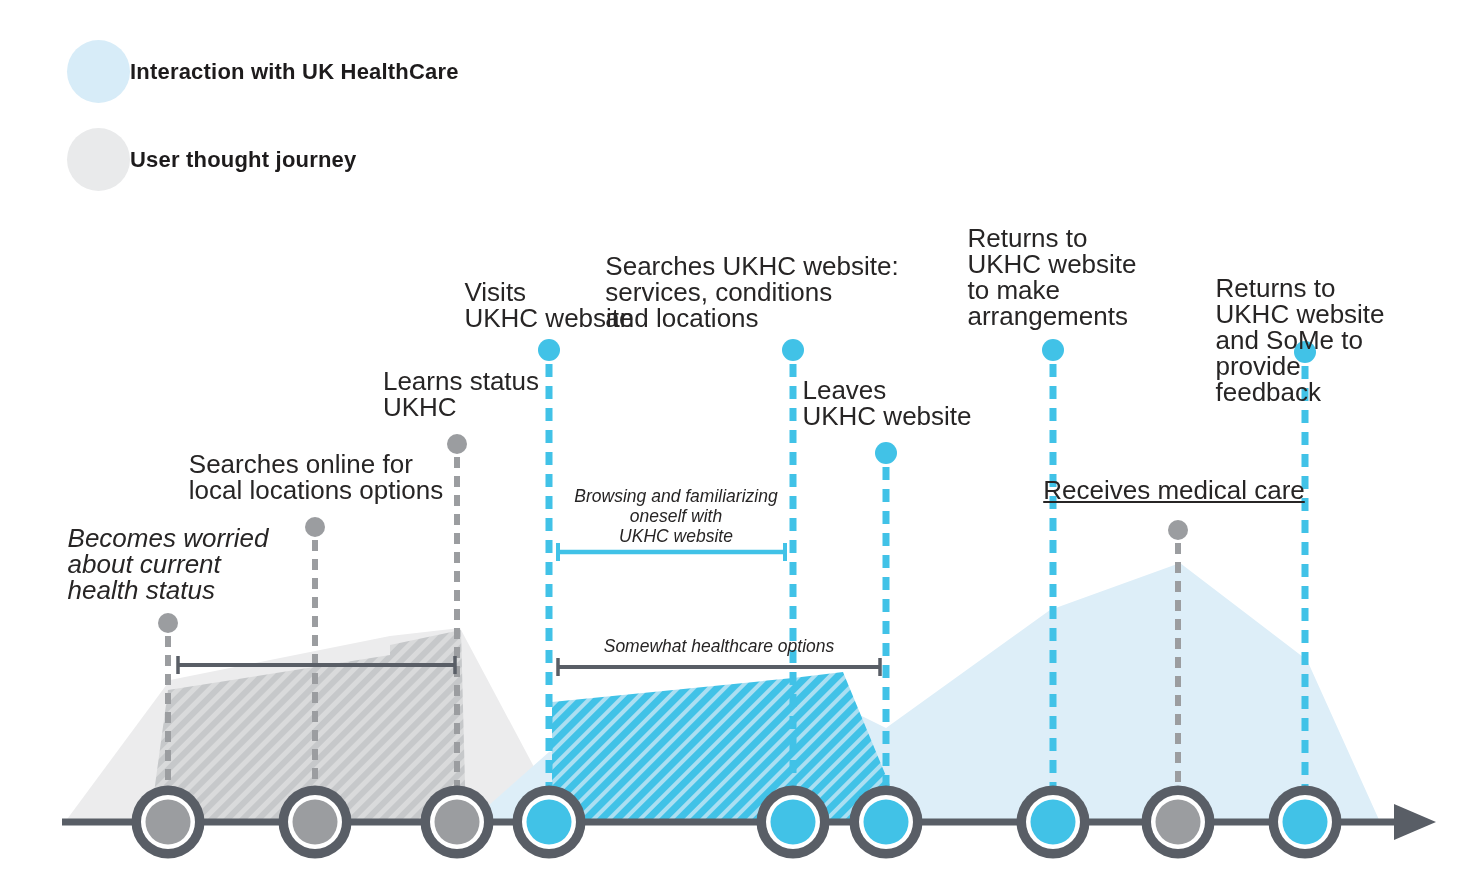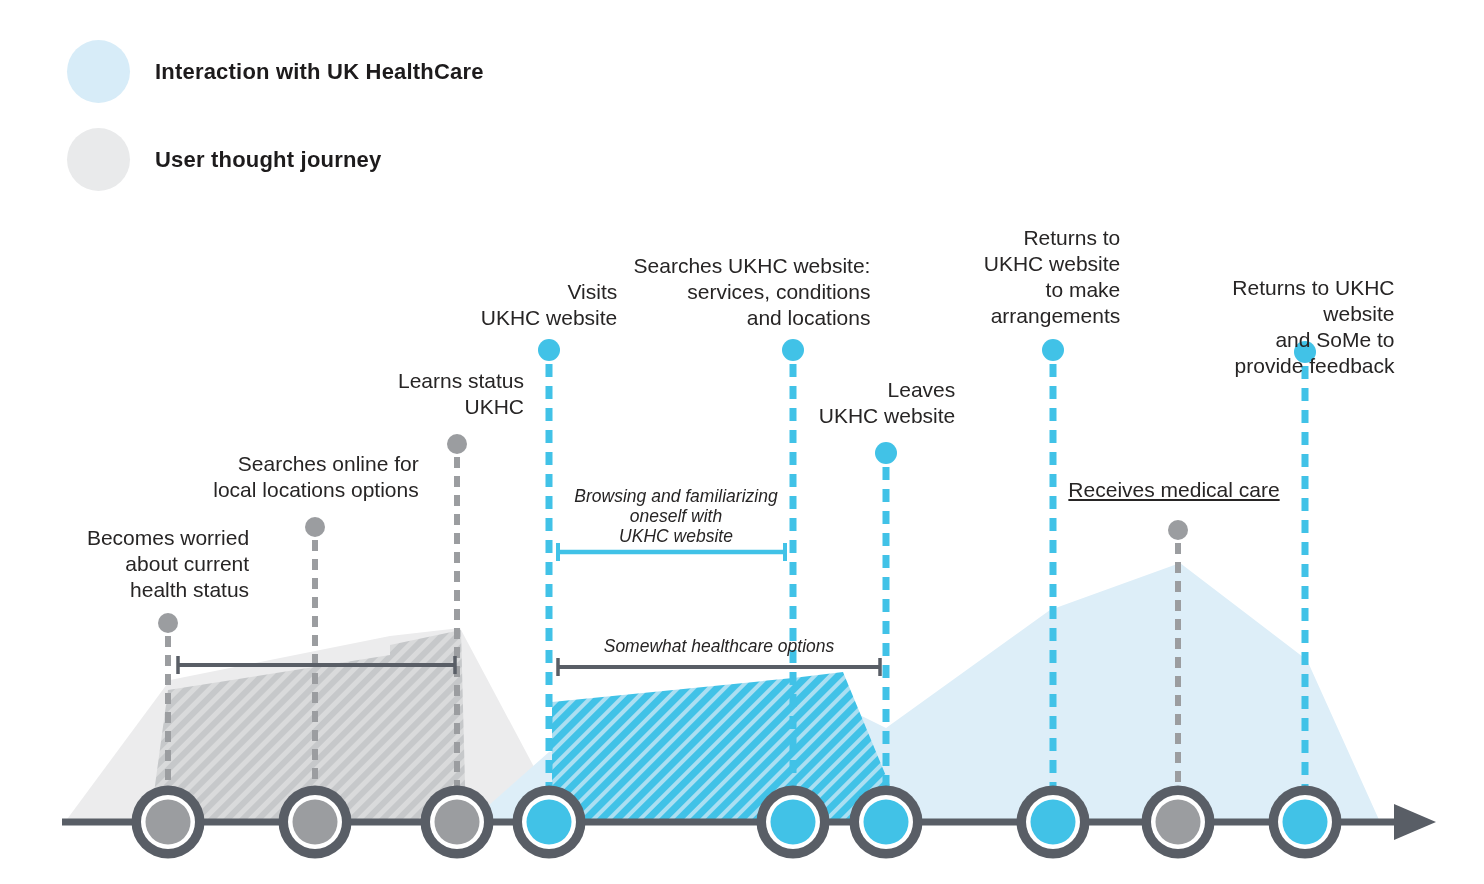--- a/index.html
+++ b/index.html
@@ -5,24 +5,24 @@
   html,body { margin:0; padding:0; background:#ffffff; }
   .canvas {
     position:relative; width:1484px; height:884px; overflow:hidden;
     background:#ffffff; font-family:"Liberation Sans", sans-serif; color:#272525;
   }
   svg.layer { position:absolute; left:0; top:0; }
   .legend-row { position:absolute; display:flex; align-items:center; }
   .legend-swatch { width:63px; height:63px; border-radius:50%; flex:0 0 auto; }
   .swatch-blue { background:#d7ecf8; }
   .swatch-gray { background:#e9eaeb; }
-  .legend-label { font-weight:bold; font-size:22px; margin-left:25px; color:#1d1b1c; letter-spacing:0.2px; }
+  .legend-label { font-weight:bold; font-size:22px; color:#1d1b1c; letter-spacing:0.2px; }
   .stage-label {
-    position:absolute; transform:translateX(-50%); text-align:right;
-    font-size:21px; line-height:26px; white-space:pre-line; color:#272525;
+    position:absolute; transform:translateX(-50%); text-align:left;
+    font-size:26px; line-height:26px; white-space:pre-line; color:#272525;
   }
   .annotation {
     position:absolute; transform:translateX(-50%); text-align:center;
     font-style:italic; font-size:17.5px; line-height:20px; white-space:pre-line; color:#272525;
   }
 </style>
 </head>
 <body>
 
 <div class="canvas">
@@ -147,21 +147,21 @@
 
   <div class="legend-row" style="left:67px; top:40px;">
     <div class="legend-swatch swatch-blue"></div>
     <div class="legend-label">Interaction with UK HealthCare</div>
   </div>
   <div class="legend-row" style="left:67px; top:128px;">
     <div class="legend-swatch swatch-gray"></div>
     <div class="legend-label">User thought journey</div>
   </div>
 
-  <div class="stage-label" style="left:168px; top:525px;">Becomes worried
+  <div class="stage-label" style="left:168px; top:525px;font-style:italic;">Becomes worried
 about current
 health status</div>
   <div class="stage-label" style="left:316px; top:451px;">Searches online for
 local locations options</div>
   <div class="stage-label" style="left:461px; top:368px;">Learns status
 UKHC</div>
   <div class="stage-label" style="left:549px; top:279px;">Visits
 UKHC website</div>
   <div class="stage-label" style="left:752px; top:253px;">Searches UKHC website:
 services, conditions

